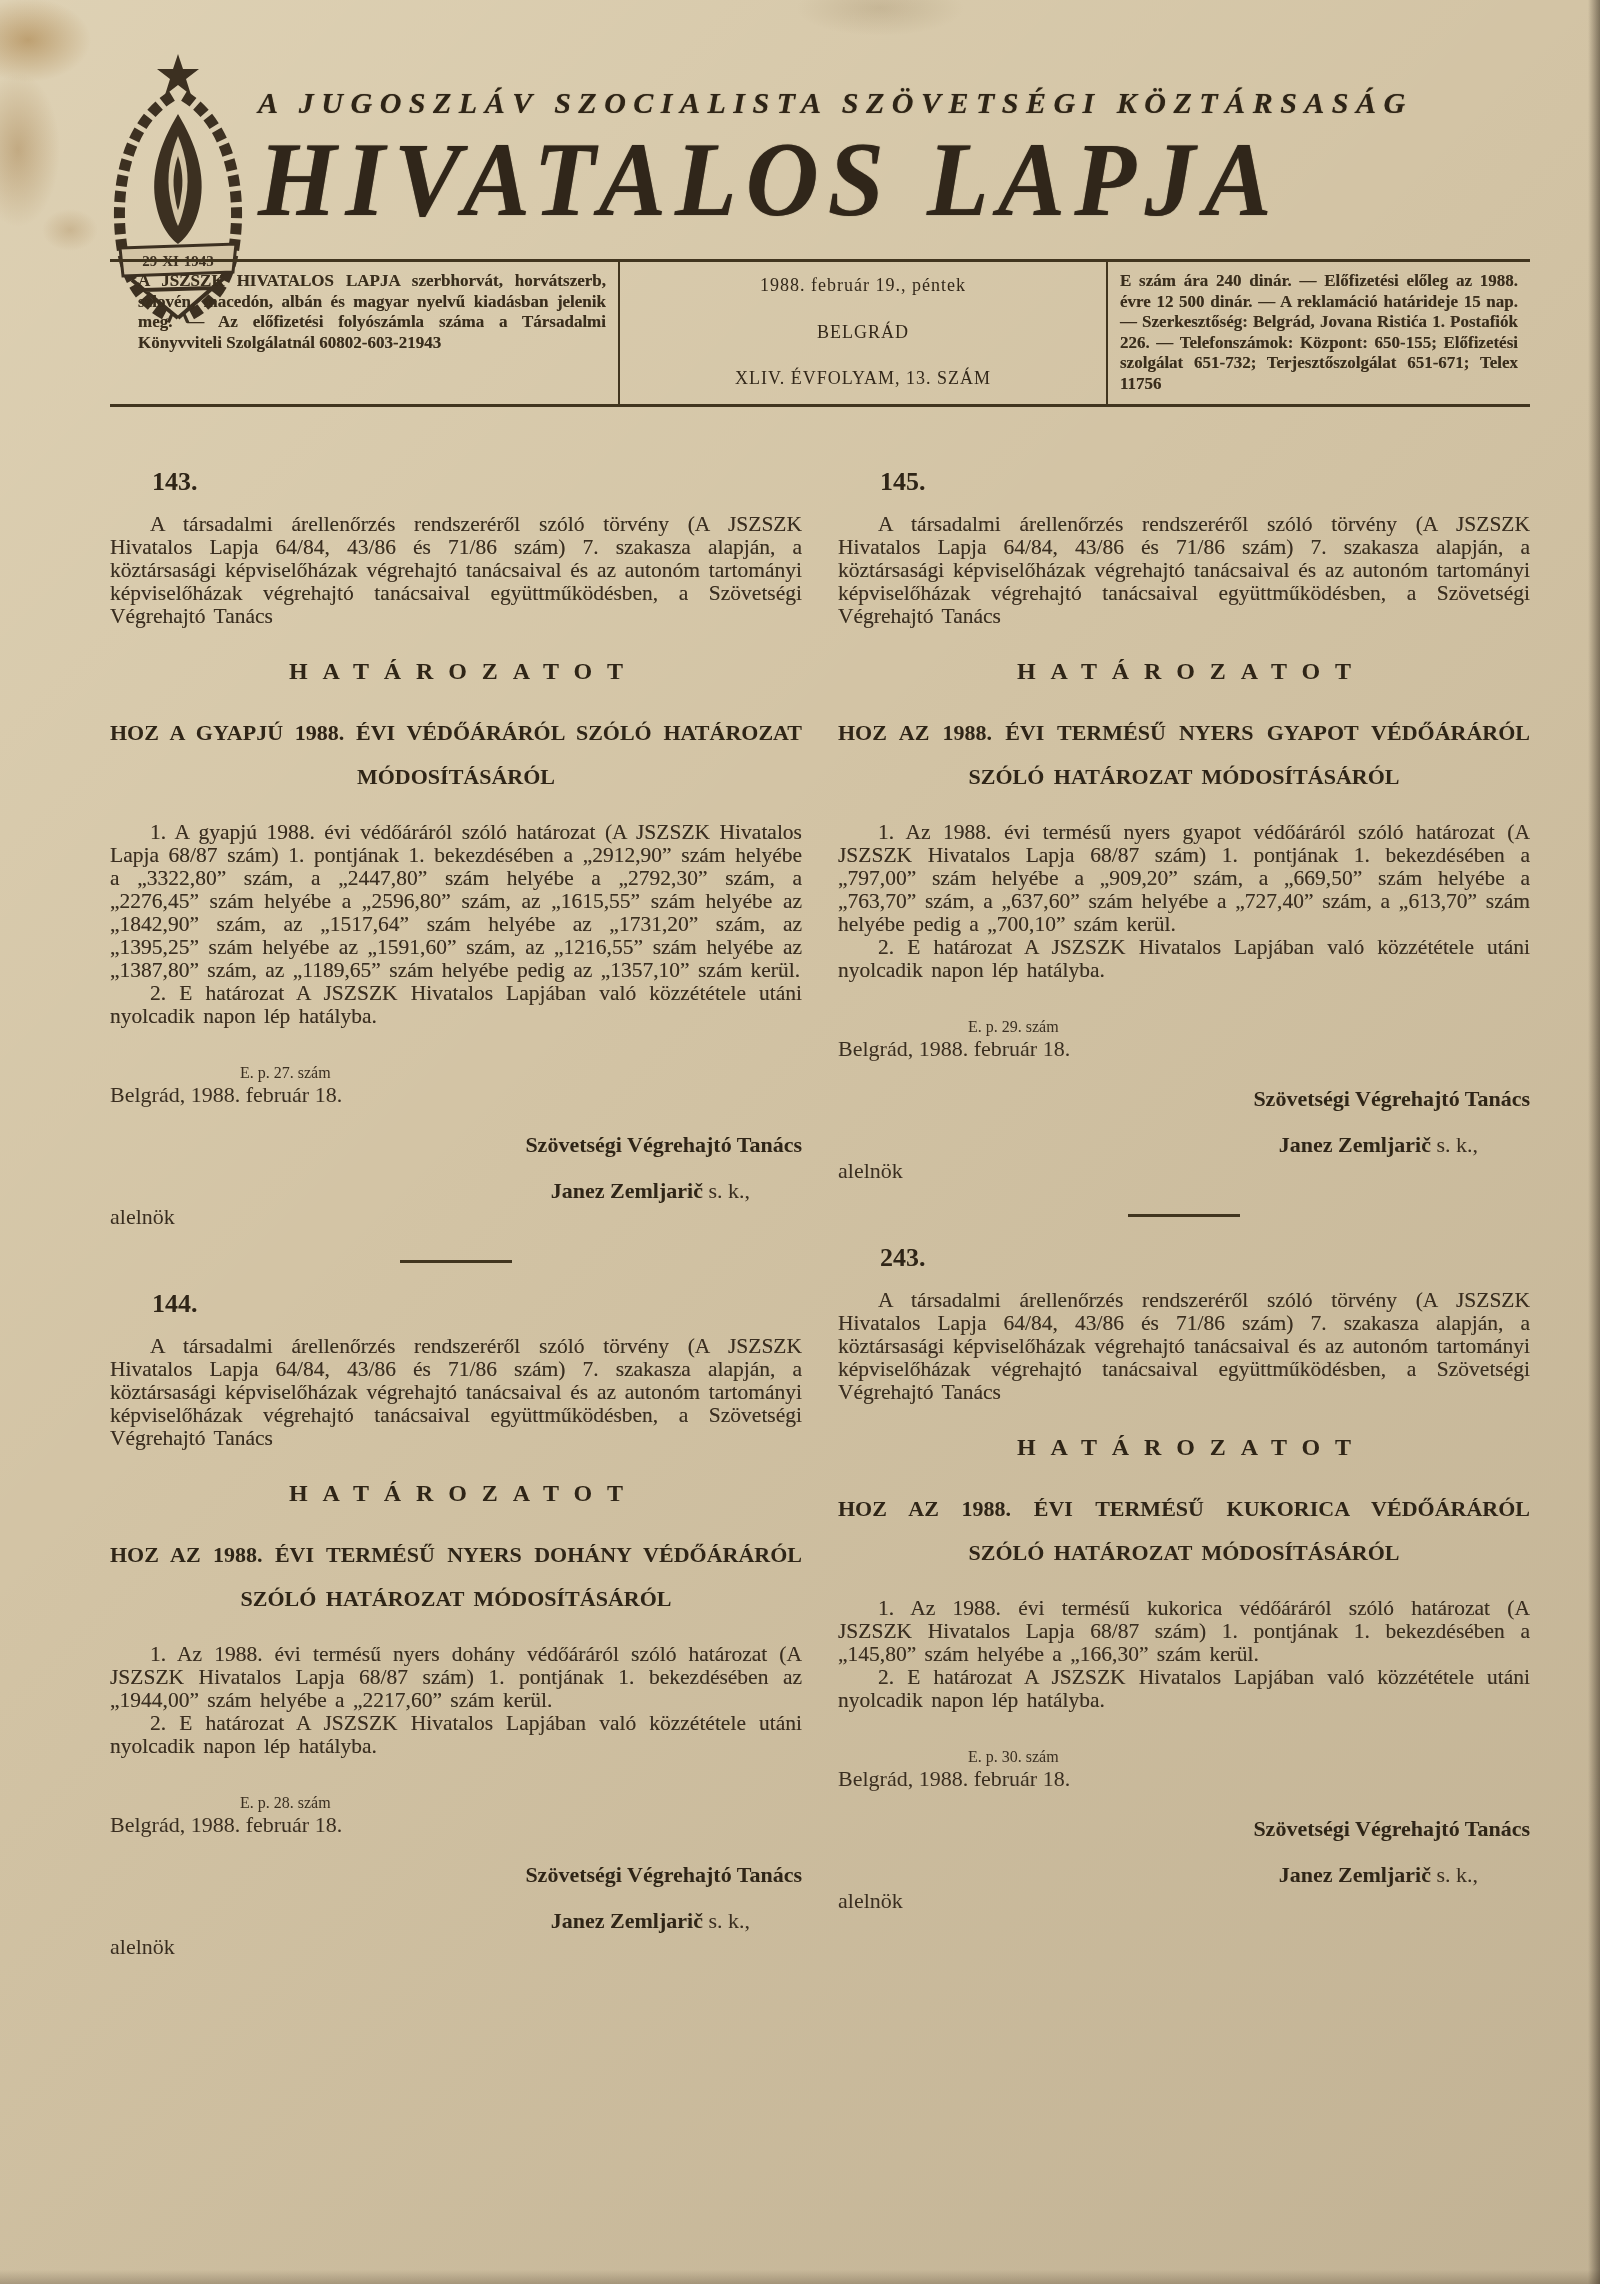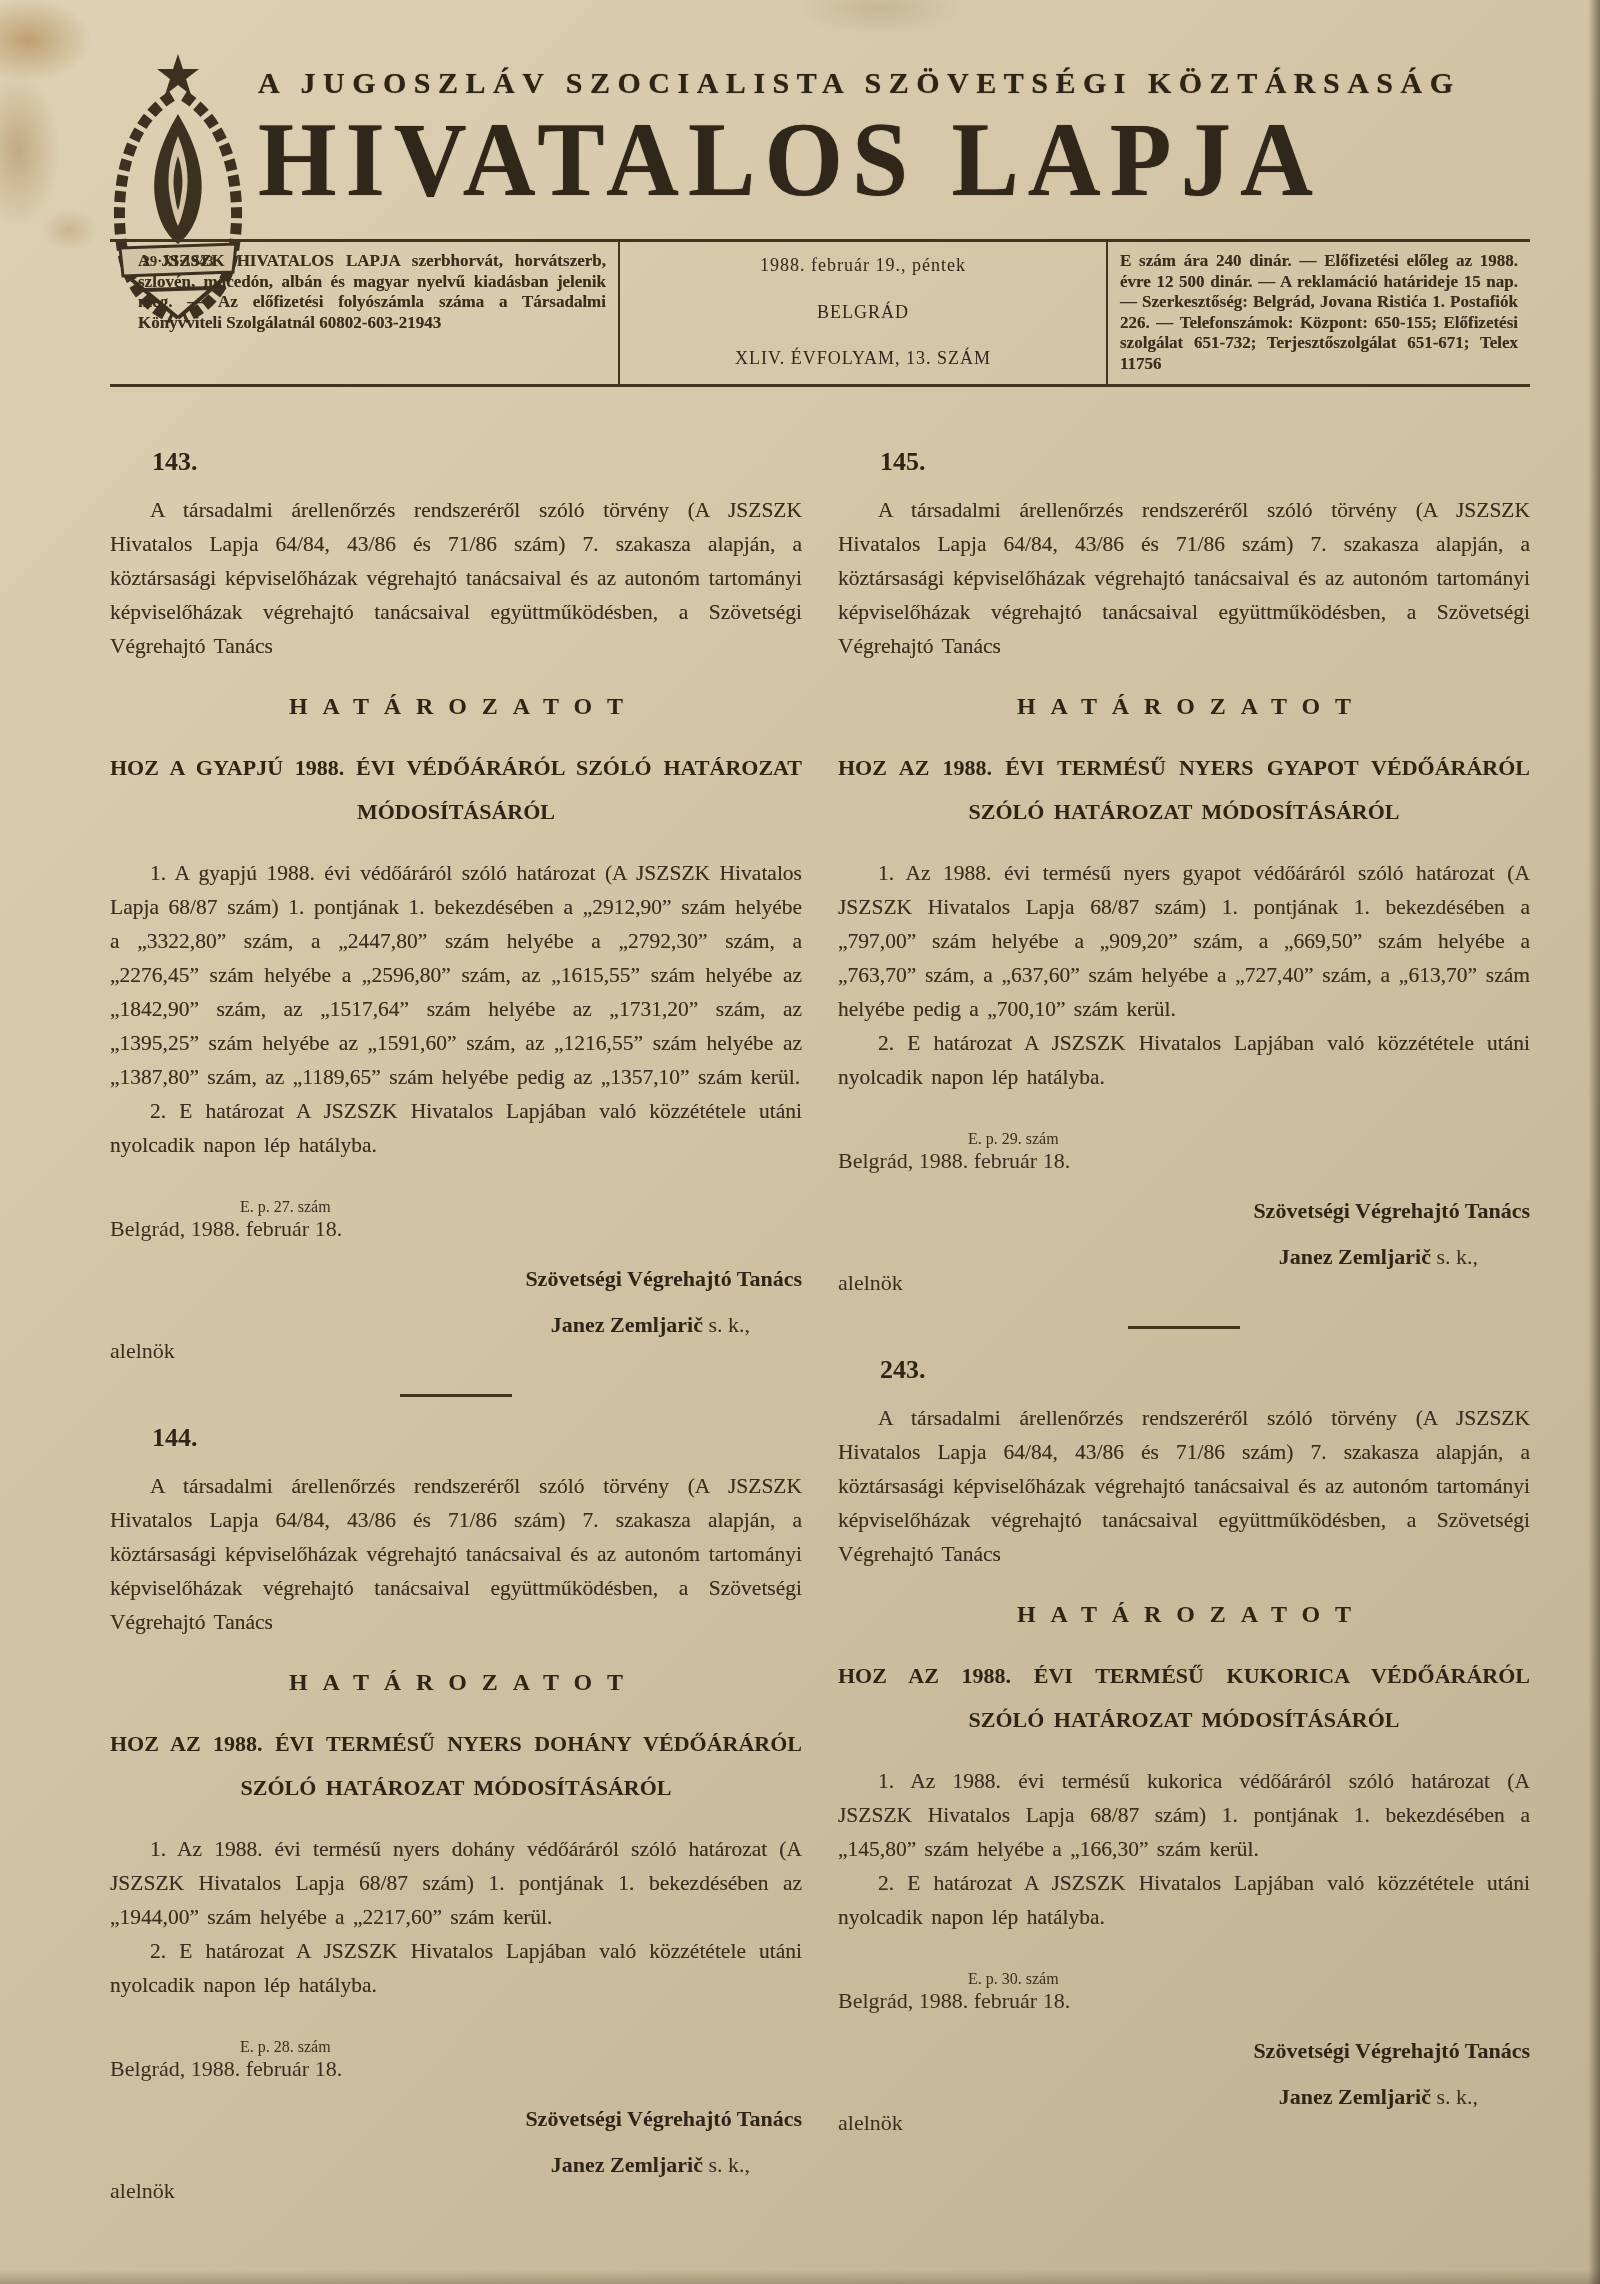--- a/index.html
+++ b/index.html
@@ -12,21 +12,21 @@
       radial-gradient(ellipse 40px 30px at 70px 230px, rgba(150,108,52,.25), rgba(150,108,52,0) 70%),
       radial-gradient(ellipse 120px 40px at 55% 8px, rgba(120,95,55,.18), rgba(120,95,55,0) 70%),
       linear-gradient(to left, rgba(55,45,32,.55), rgba(55,45,32,0) 12px),
       linear-gradient(to top, rgba(80,65,45,.30), rgba(80,65,45,0) 14px),
       linear-gradient(135deg, rgba(255,248,225,.25), rgba(0,0,0,0) 40%, rgba(90,70,45,.14) 100%);
     font-family:"Liberation Serif","DejaVu Serif",serif;
     color:#352a1e;
   }
   
   .emblem{position:absolute;left:92px;top:52px;width:172px;height:286px;}
-  .masthead-text{margin-left:258px;padding-top:66px;}
+  .masthead-text{margin-left:258px;padding-top:86px;font-style:italic;}
   .tagline{
     font-size:30px;font-weight:bold;letter-spacing:7.5px;color:#2e2416;
     white-space:nowrap;text-shadow:0 0 1px rgba(46,36,22,.55);
   }
   .gazette-title{
     font-size:101px;font-weight:bold;letter-spacing:9px;line-height:1.0;
     margin-top:8px;color:#30261a;white-space:nowrap;transform:scaleY(1.04);
     transform-origin:left top;text-shadow:0 0 1px rgba(46,36,22,.6);
   }
   
@@ -43,21 +43,21 @@
     font-size:17px;line-height:20.5px;font-weight:bold;text-align:justify;
     color:#3a2e1d;text-shadow:0 0 .5px rgba(58,46,29,.5);
   }
   .mid-line{font-size:18px;font-weight:normal;color:#33281a;letter-spacing:1px;}
   
   .columns{margin:34px 70px 0 110px;display:flex;gap:36px;}
   .col{flex:1;min-width:0;}
   .art-num{font-size:26px;font-weight:bold;margin:26px 0 0 42px;color:#2f2517;}
   p{margin:0;}
   .body{
-    font-size:21.5px;line-height:34px;text-align:justify;word-spacing:3px;
+    font-size:21.5px;line-height:23px;text-align:justify;word-spacing:3px;
     color:#3a2e20;text-shadow:0 0 .6px rgba(58,46,32,.45);
   }
   .ind{text-indent:40px;}
   .intro{margin-top:16px;}
   .decree{
     text-align:center;font-weight:bold;font-size:24px;letter-spacing:.62em;
     margin:30px 0 26px 0;color:#2f2517;text-indent:.62em;
   }
   .art-title{
     font-size:22px;line-height:44px;font-weight:bold;margin:0 0 22px 0;

